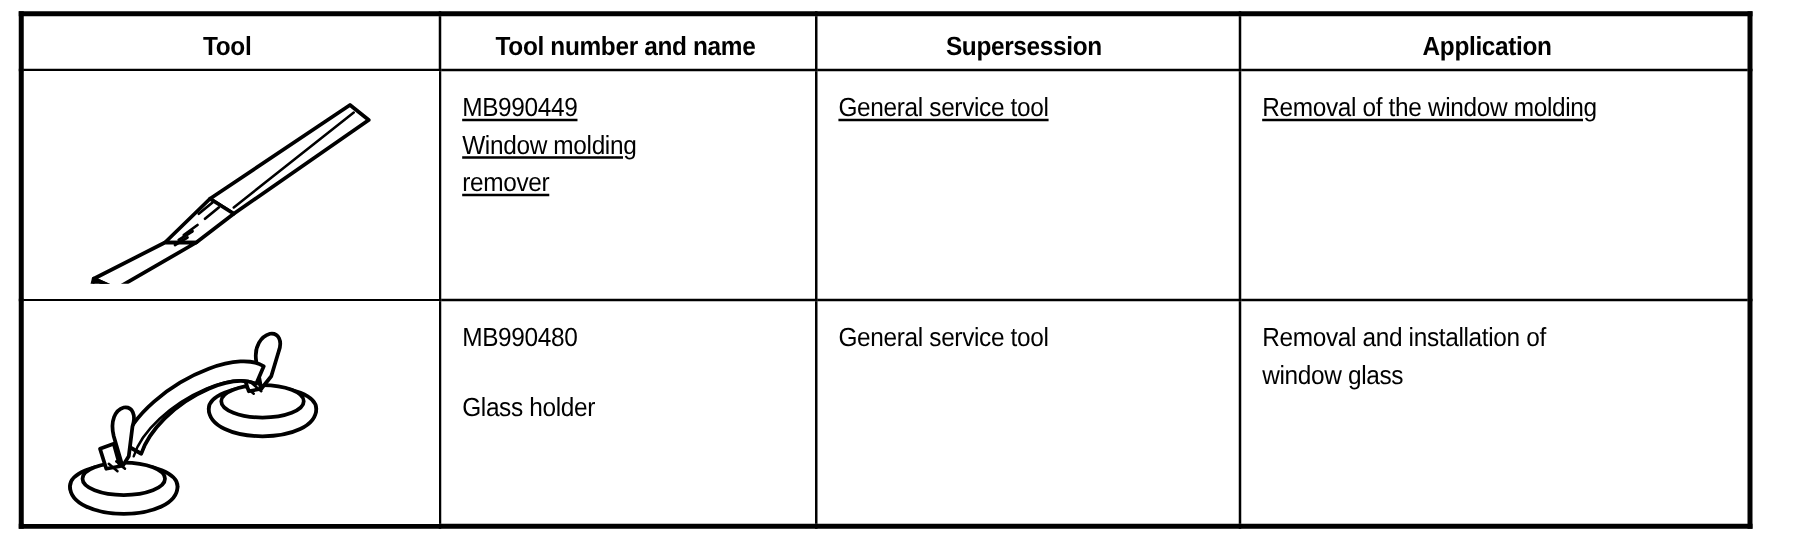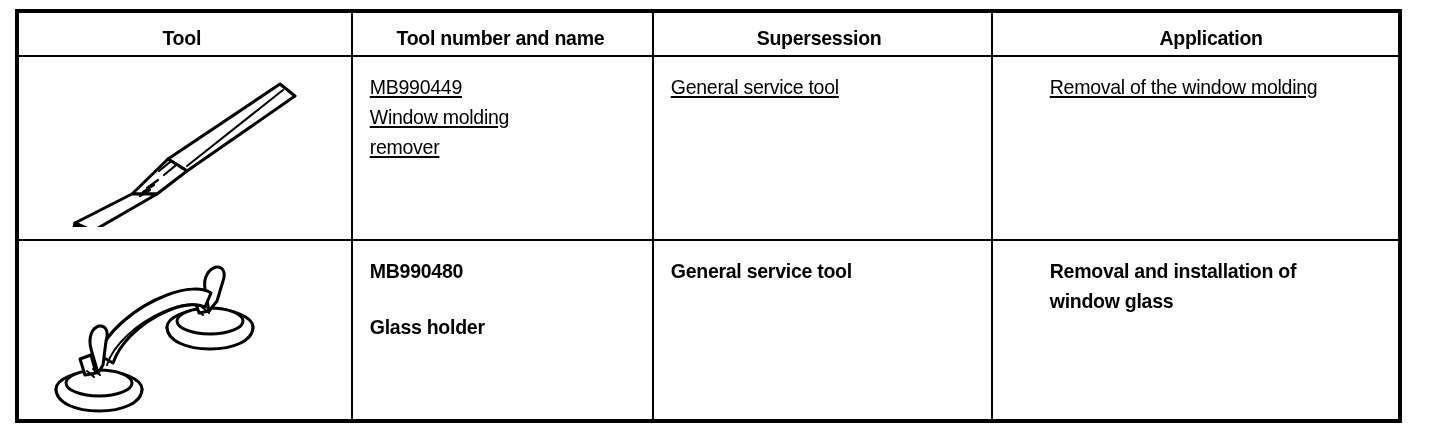--- a/index.html
+++ b/index.html
@@ -39,21 +39,20 @@
   #tools-table th {
     border-right: 2px solid #000000;
     border-bottom: 2px solid #000000;
     vertical-align: top;
     padding: 0;
     background: #ffffff;
   }
   #tools-table td:last-child,
   #tools-table th:last-child {
     border-right: none;
-    padding-left: 40px;
   }
   #tools-table tr:last-child td {
     border-bottom: none;
   }
 
   
   .col-tool      { width: 335px; }
   .col-number    { width: 301px; }
   .col-supersess { width: 339px; }
   .col-applic    { width: 408px; }
@@ -69,21 +68,21 @@
     letter-spacing: -0.3px;
     padding: 14px 0 0 18px;
     white-space: nowrap;
     font-stretch: condensed;
     transform: scaleX(0.93);
     transform-origin: left top;
   }
 
   
   .row-1 { height: 184px; text-decoration: underline; }
-  .row-2 { height: 181px; font-weight: bold; }
+  .row-2 { height: 181px; }
 
   .cell-text {
     font-size: 21px;
     line-height: 30px;
     letter-spacing: -0.3px;
     padding: 15px 12px 0 18px;
     transform: scaleX(0.93);
     transform-origin: left top;
   }
   .cell-text .spacer-line {

